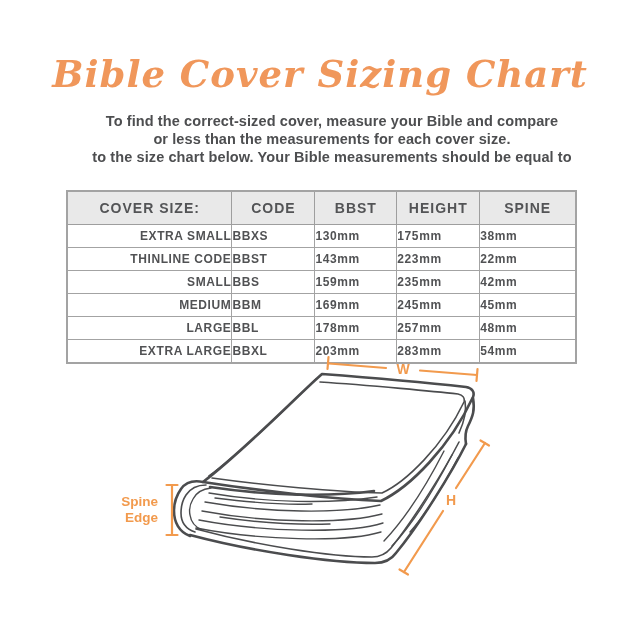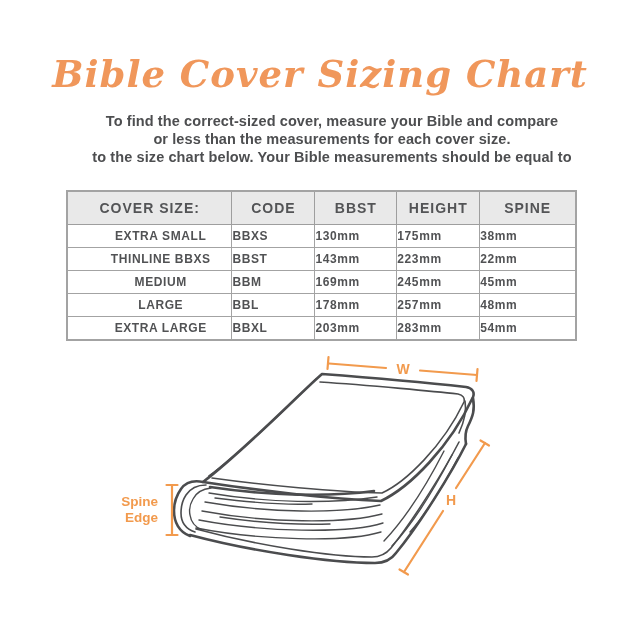--- a/index.html
+++ b/index.html
@@ -31,21 +31,21 @@
   table.size-table th{
     height:32px;background:#E9E9E9;color:#535456;
     font-size:14px;font-weight:bold;letter-spacing:1px;
     border:1px solid #9E9E9E;text-align:center;padding:0;
   }
   table.size-table td{
     height:22px;color:#515254;background:#ffffff;
     font-size:12px;font-weight:bold;letter-spacing:0.6px;
     border:1px solid #A3A3A3;text-align:left;padding:0;
   }
-  table.size-table td.size-col{text-align:center;padding-left:22px;}
+  table.size-table td.size-col{text-align:right;padding-left:22px;}
   svg.diagram{position:absolute;top:352px;left:0;}
   .book-line{stroke:#4B4C4E;fill:none;stroke-linecap:round;stroke-linejoin:round;}
   .cover{fill:#ffffff;stroke:#4B4C4E;stroke-width:2.6;stroke-linejoin:round;}
   .w26{stroke-width:2.6;}
   .w16{stroke-width:1.6;}
   .w14{stroke-width:1.4;}
   .dim{stroke:#F29A4D;stroke-width:2.2;fill:none;stroke-linecap:round;}
   .dim-text{
     fill:#F29A4D;font-family:"Liberation Sans",sans-serif;
     font-weight:bold;font-size:14px;
@@ -87,25 +87,32 @@
     </thead>
     <tbody>
       <tr>
         <td class="size-col">EXTRA SMALL</td>
         <td>BBXS</td>
         <td>130mm</td>
         <td>175mm</td>
         <td>38mm</td>
       </tr>
       <tr>
-        <td class="size-col">THINLINE BBXS</td>
+        <td class="size-col">THINLINE CODE</td>
         <td>BBST</td>
         <td>143mm</td>
         <td>223mm</td>
         <td>22mm</td>
+      </tr>
+      <tr>
+        <td class="size-col">SMALL</td>
+        <td>BBS</td>
+        <td>159mm</td>
+        <td>235mm</td>
+        <td>42mm</td>
       </tr>
       <tr>
         <td class="size-col">MEDIUM</td>
         <td>BBM</td>
         <td>169mm</td>
         <td>245mm</td>
         <td>45mm</td>
       </tr>
       <tr>
         <td class="size-col">LARGE</td>

